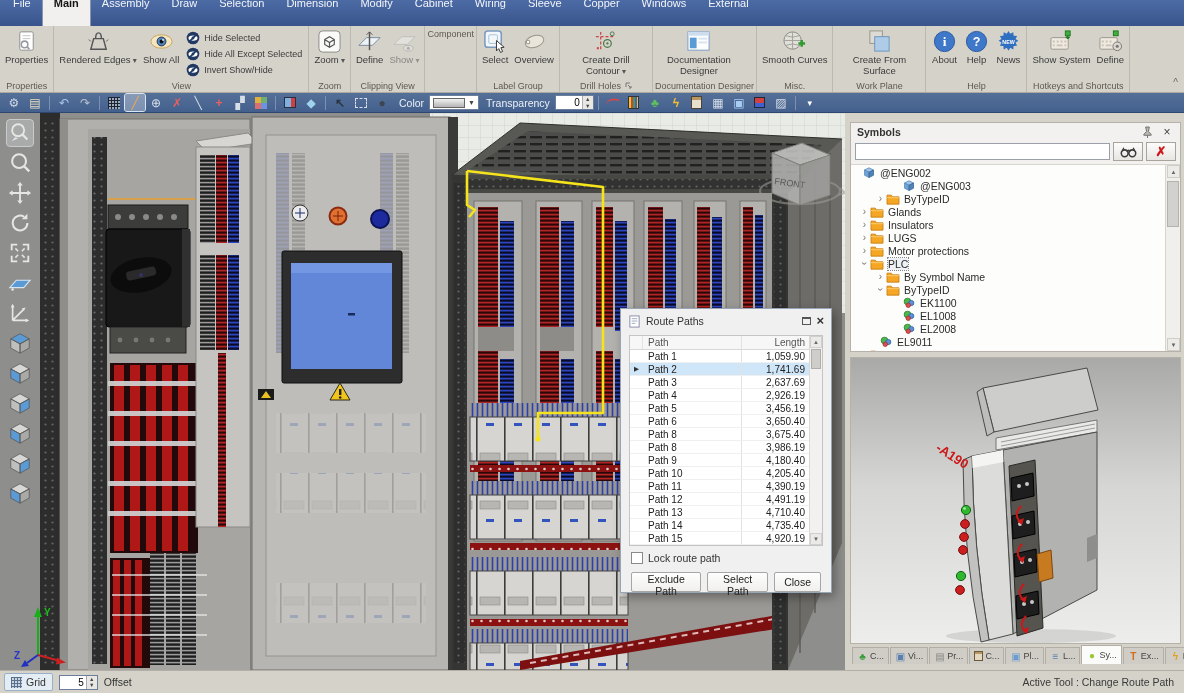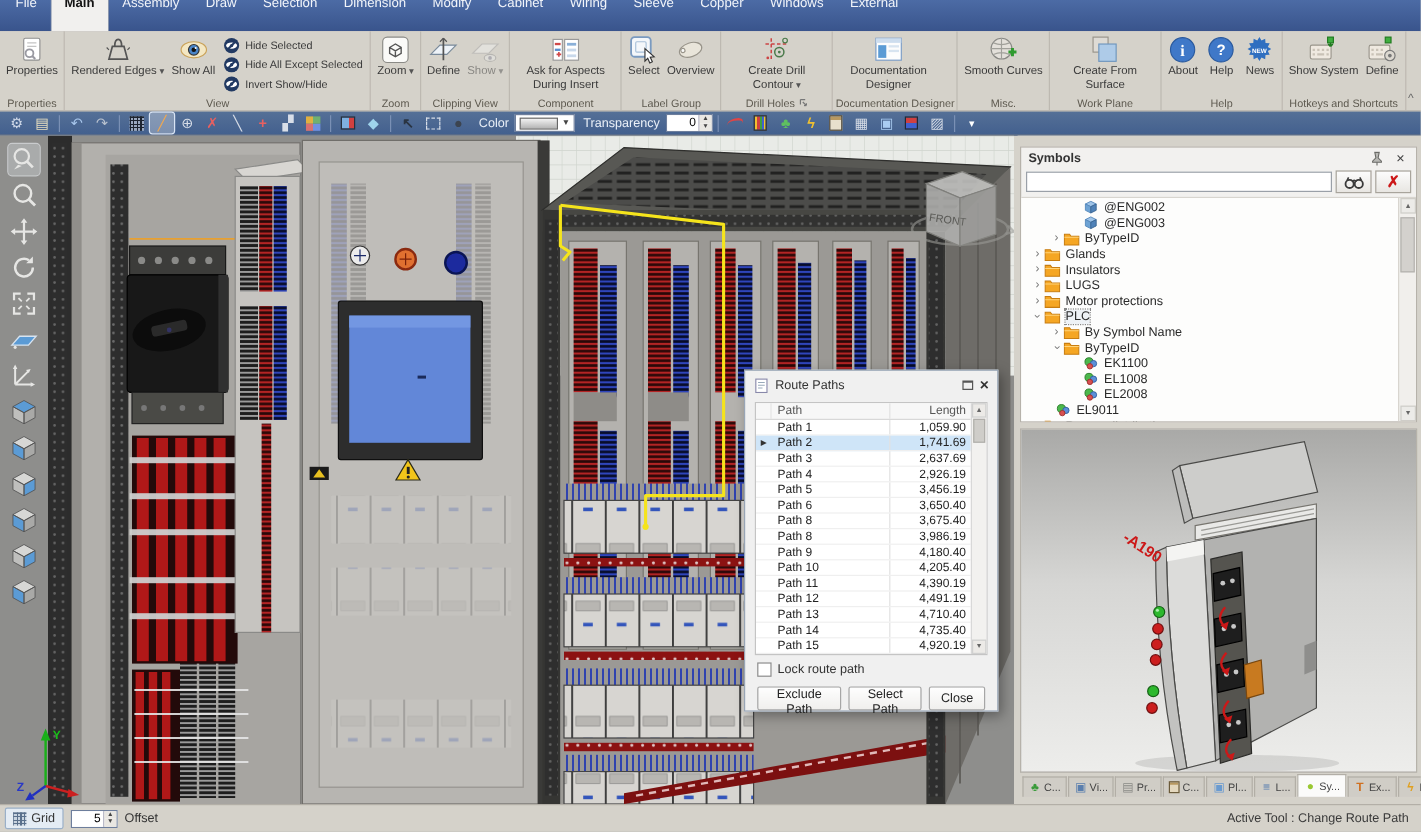--- a/index.html
+++ b/index.html
@@ -270,37 +270,20 @@
               </svg>
             </span>
             <span class="lbl">Show<span class="caret"> ▾</span></span>
           </div>
         </div>
         <div class="rlabel">
           <span>Clipping View</span>
         </div>
       </div>
       <div class="rgroup">
-        <div class="ritems">
-          <div class="rbtn">
-            <span class="icn">
-              <svg viewBox="0 0 26 26">
-                <rect x="2" y="4" width="8" height="18" fill="#fff" stroke="#999"></rect>
-                <rect x="12" y="4" width="12" height="18" fill="#fff" stroke="#999"></rect>
-                <rect x="3.5" y="7" width="5" height="2" fill="#d04848"></rect>
-                <rect x="3.5" y="12" width="5" height="2" fill="#5a8fd0"></rect>
-                <rect x="14" y="7" width="8" height="2.4" fill="#8ab0d8"></rect>
-                <rect x="14" y="12" width="8" height="2.4" fill="#c8d8ea"></rect>
-                <rect x="14" y="17" width="8" height="2.4" fill="#c8d8ea"></rect>
-                <path d="M5 17h4M7 15v4" stroke="#d04848" stroke-width="1.4"></path>
-              </svg>
-            </span>
-            <span class="lbl">Ask for Aspects During Insert</span>
-          </div>
-        </div>
         <div class="rlabel">
           <span>Component</span>
         </div>
       </div>
       <div class="rgroup">
         <div class="ritems">
           <div class="rbtn">
             <span class="icn">
               <svg viewBox="0 0 26 26">
                 <rect x="2" y="2" width="17" height="17" rx="3" fill="#f4f7fa" stroke="#7a9ac0" stroke-width="1.6"></rect>
@@ -1071,21 +1054,21 @@
               <path d="M3 5 4.5 2M17 5l-1.5-3" stroke="#3a3a3a" stroke-width="1.5"></path>
             </svg>
           </span>
         </span>
       <span class="sbtnq">
           <span class="redx">✗</span>
         </span>
     </div>
     <div class="treewrap">
       <div class="tree">
-          <div class="titem" style="padding-left: 40px;">
+          <div class="titem" style="">
             <span class="texp"></span>
             <span class="tico">
               <svg viewBox="0 0 16 16">
                 <polygon points="8,1 14,4 8,7 2,4" fill="#9fc4e8" stroke="#5588bb"></polygon>
                 <polygon points="2,4 8,7 8,14 2,11" fill="#6ea3d4" stroke="#5588bb"></polygon>
                 <polygon points="8,7 14,4 14,11 8,14" fill="#4f82b8" stroke="#3a6491"></polygon>
               </svg>
             </span>
             <span class="tlab">@ENG002</span>
           </div>

